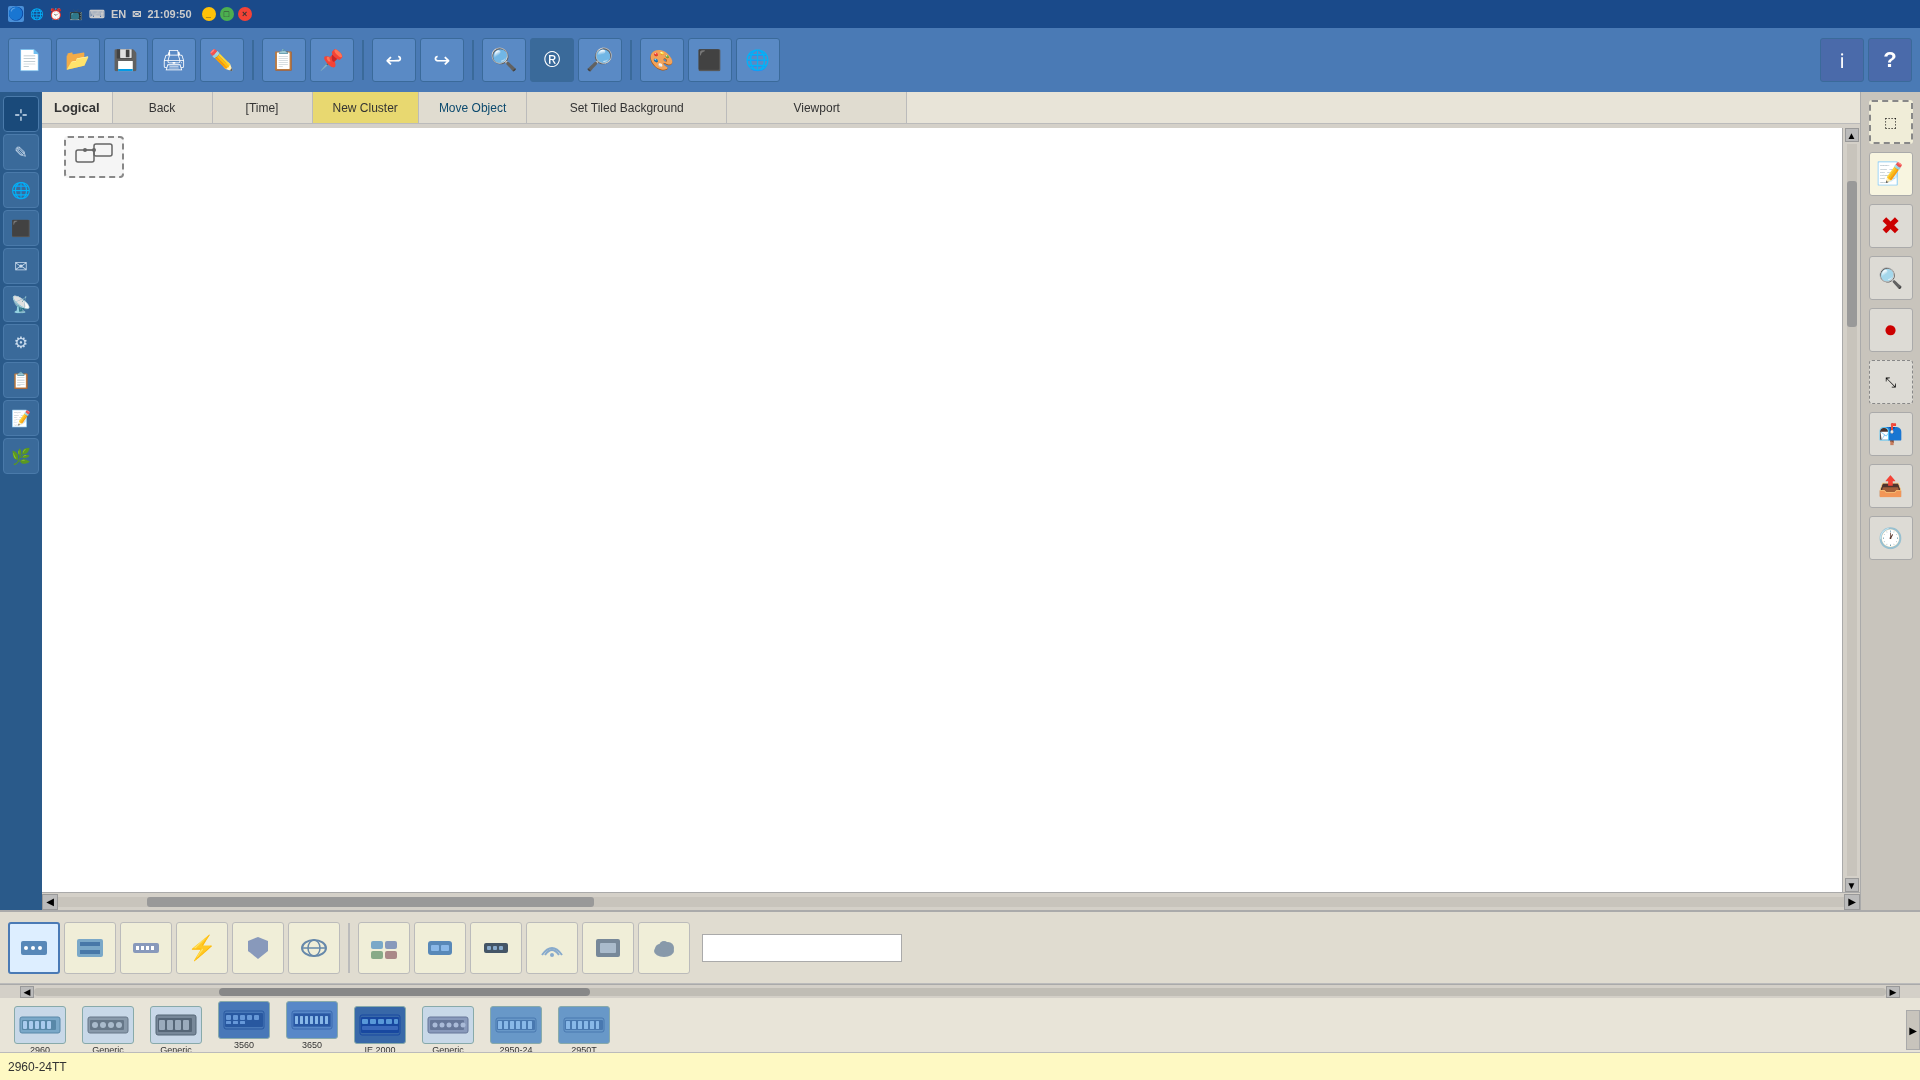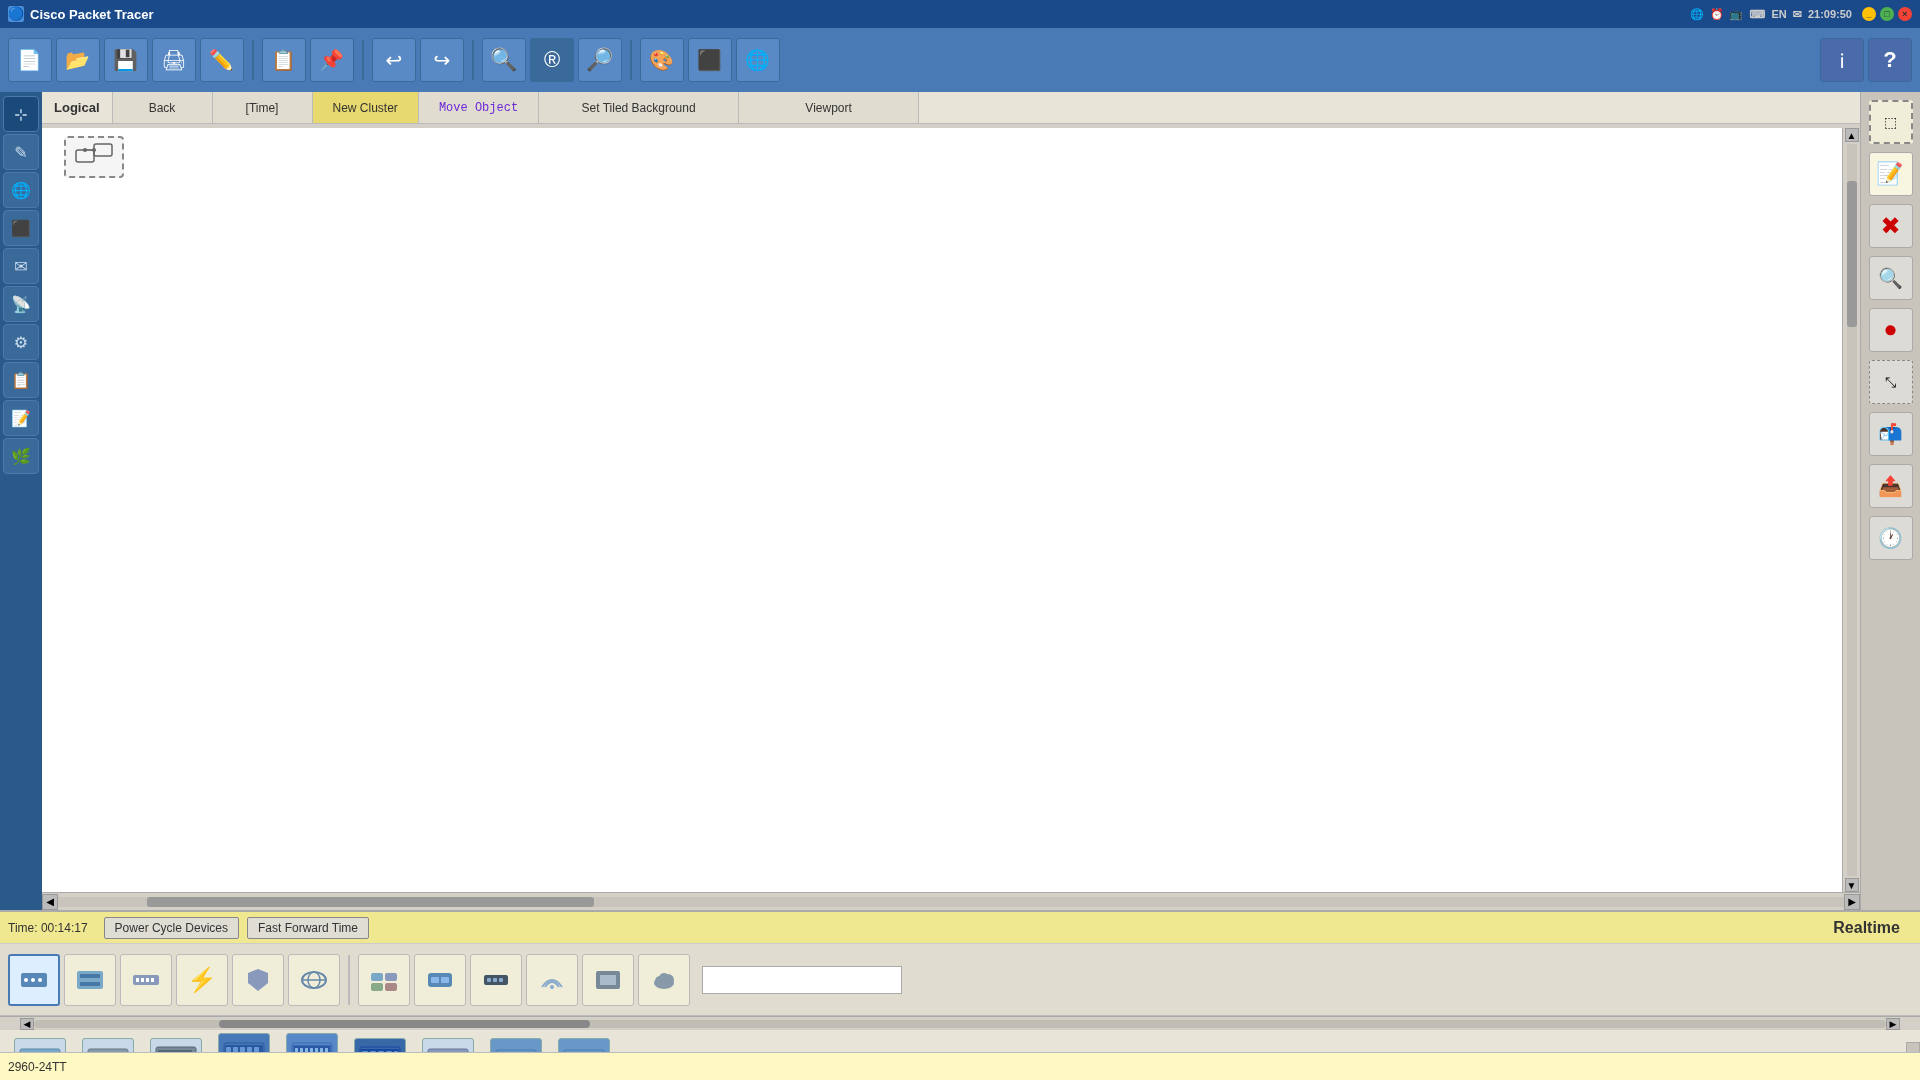--- a/index.html
+++ b/index.html
@@ -334,21 +334,20 @@
       display: flex; align-items: center;
       border-left: 1px solid #bbb;
       font-size: 12px; color: #333;
     }
   </style>
 </head>
 <body>
 
 <div id="titlebar">
   <div class="title-icon">🔵</div>
-  <span class="title-text">Cisco Packet Tracer</span>
   <div class="right-icons">
     <span>🌐</span>
     <span>⏰</span>
     <span>📺</span>
     <span>⌨</span>
     <span>EN</span>
     <span>✉</span>
     <span>21:09:50</span>
   </div>
   <div class="window-controls">
@@ -381,21 +380,21 @@
   <div style="flex:1"></div>
   <div class="toolbar-btn" title="Info" style="background:#4a6aaa;">ℹ</div>
   <div class="toolbar-btn" title="Help" style="background:#4a6aaa; font-size:22px; font-weight:bold;">?</div>
 </div>
 
 <div id="workspace-header">
   <div class="logical-label">Logical</div>
   <div class="nav-btn">Back</div>
   <div class="nav-btn">[Time]</div>
   <div class="nav-btn highlighted">New Cluster</div>
-  <div class="nav-btn" style="color:#6d28d9;font-family:Liberation Mono, monospace;">Move Object</div>
+  <div class="nav-btn" style="color:#0c4a6e;">Move Object</div>
   <div class="nav-btn" style="min-width:200px;">Set Tiled Background</div>
   <div class="nav-btn" style="min-width:180px;">Viewport</div>
 </div>
 
 <div id="left-sidebar">
   <div class="sidebar-icon active">⊹</div>
   <div class="sidebar-icon">✎</div>
   <div class="sidebar-icon">🌐</div>
   <div class="sidebar-icon">⬛</div>
   <div class="sidebar-icon">✉</div>
@@ -443,26 +442,20 @@
   <div class="right-tool" style="font-size:20px;">🔍</div>
   <div class="right-tool" style="font-size:22px; color:#c00;">⏺</div>
   <div class="right-tool" style="font-size:14px; border:1px dashed #888;">⤡</div>
   <div class="right-tool" style="font-size:20px;">📬</div>
   <div class="right-tool" style="font-size:20px;">📤</div>
   <div class="right-tool" style="font-size:20px;">🕐</div>
 </div>
 
 <div id="bottom-panel">
 
-  <div id="bottom-bar">
-    <span class="time-display">Time: 00:14:17</span>
-    <button class="bottom-btn">Power Cycle Devices</button>
-    <button class="bottom-btn">Fast Forward Time</button>
-    <div class="realtime-label">Realtime</div>
-  </div>
 
   <div id="device-categories">
 
     <div class="cat-icon selected">
       <svg width="30" height="30">
         <rect x="2" y="8" width="26" height="14" rx="2" fill="#5888b8"></rect>
         <circle cx="7" cy="15" r="2" fill="white"></circle>
         <circle cx="14" cy="15" r="2" fill="white"></circle>
         <circle cx="21" cy="15" r="2" fill="white"></circle>
       </svg>

